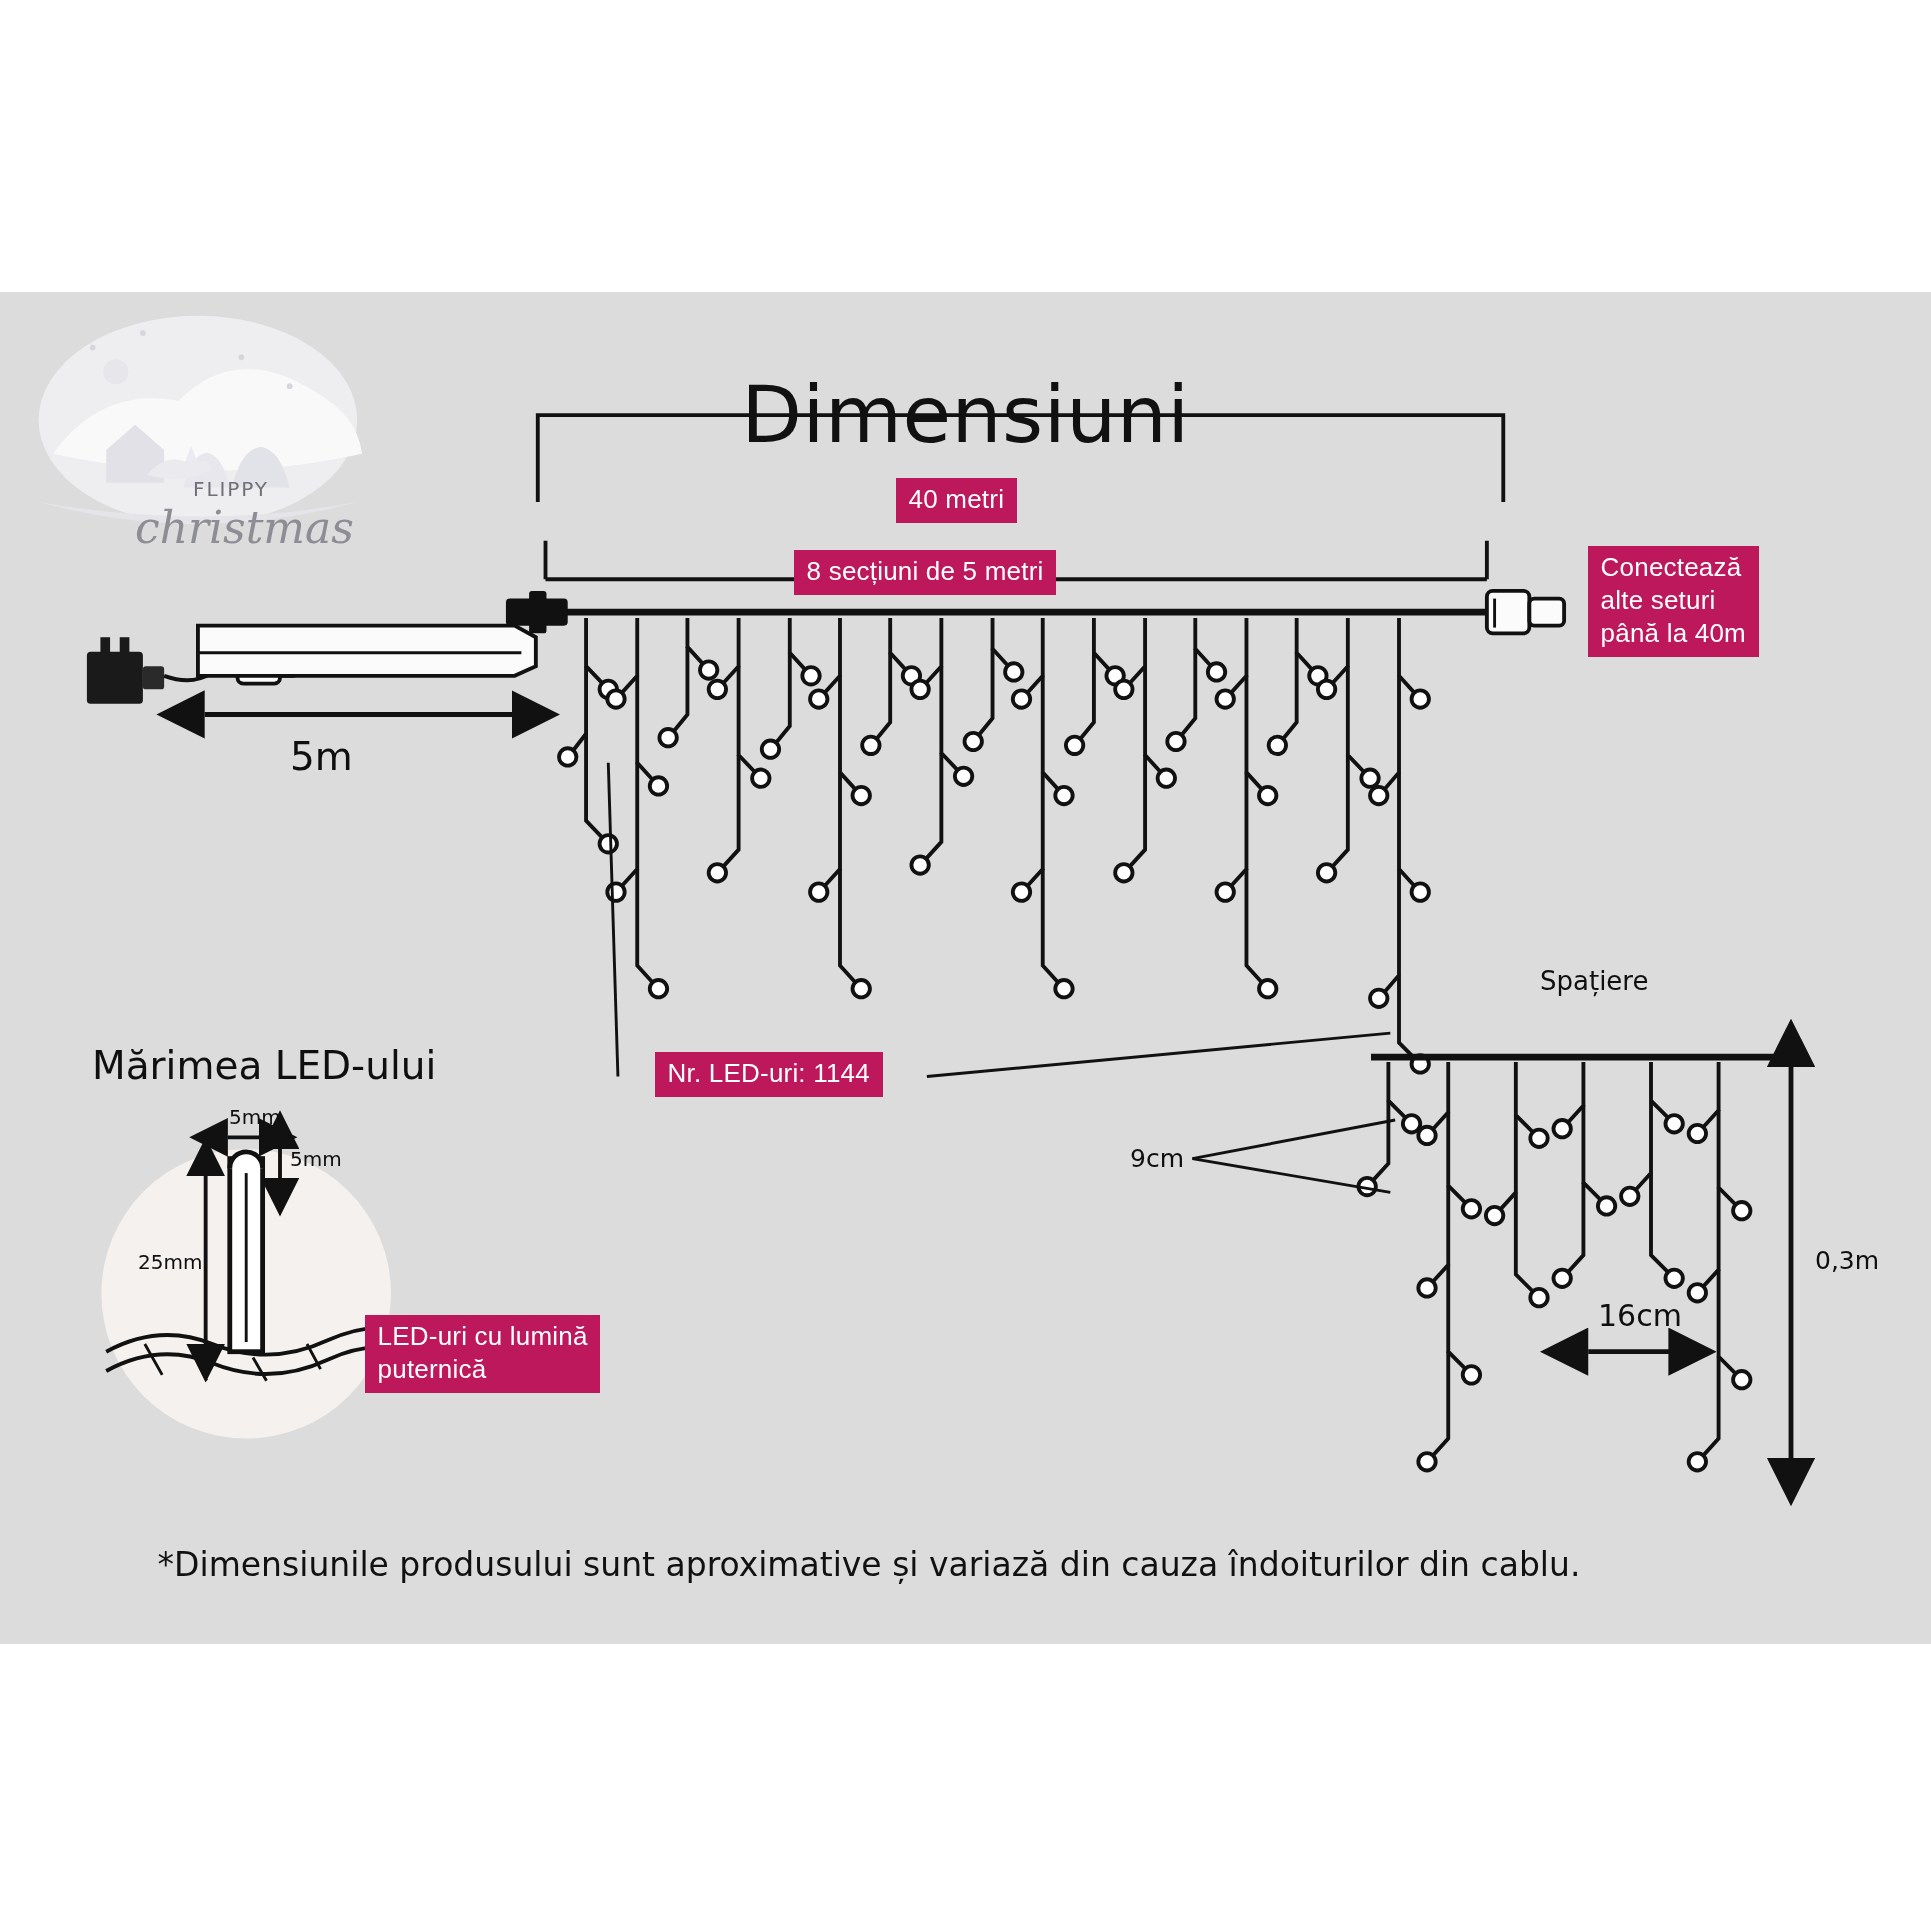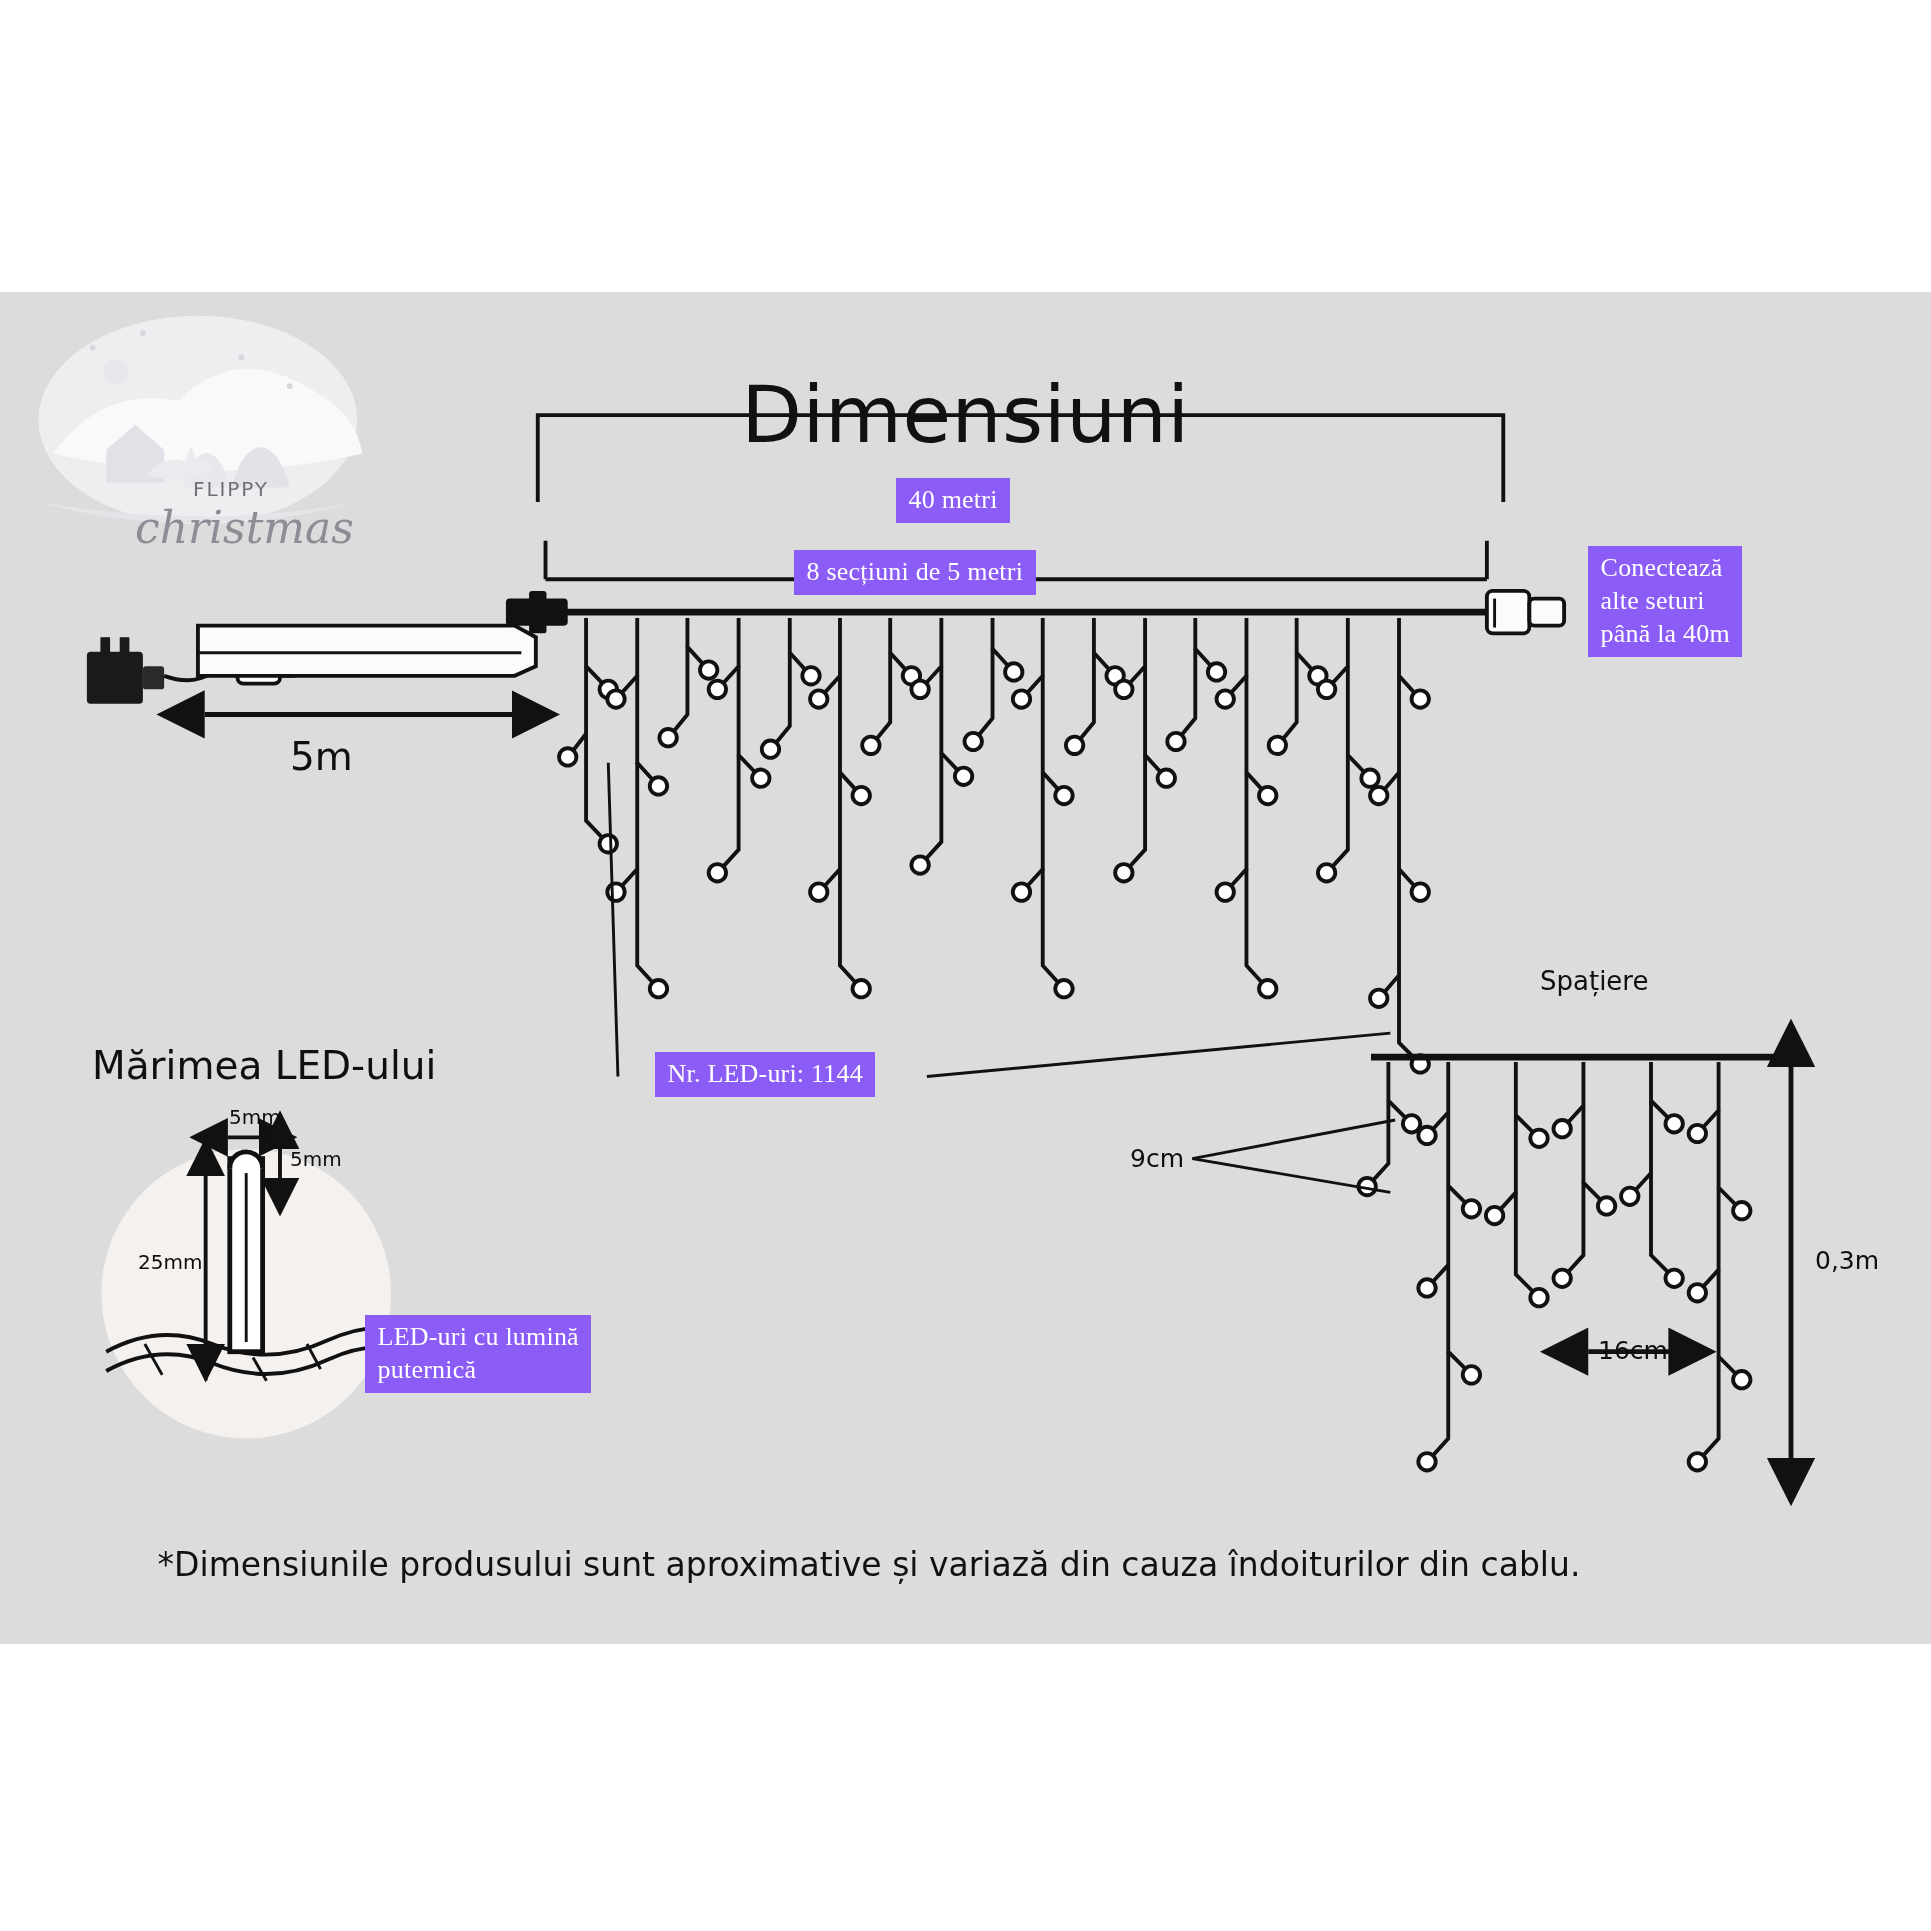--- a/index.html
+++ b/index.html
@@ -28,23 +28,23 @@
   .diagram-svg {
     position: absolute;
     left: 0;
     top: 0;
     width: 1931px;
     height: 1931px;
   }
   
   .chip {
     position: absolute;
-    background: #8b5cf6;
+    background: #be185d;
     color: #ffffff;
-    font-family: Liberation Serif, serif;
+    font-family: Liberation Sans, sans-serif;
     font-size: 26px;
     line-height: 1.28;
     padding: 4.8px 12.6px 6.8px 12.6px;
     white-space: pre;
     letter-spacing: 0.2px;
   }
   .plain {
     position: absolute;
     color: #0f0f0f;
     font-family: "DejaVu Sans", sans-serif;
@@ -87,22 +87,22 @@
     font-size: 26px;
     margin-left: 24px;
   }
   .lbl-07m {
     left: 1815px;
     top: 1246px;
     font-size: 25px;
   }
   .lbl-16cm {
     left: 1598px;
-    top: 1336px;
-    font-size: 25px;
+    top: 1298px;
+    font-size: 30px;
   }
   .lbl-9cm {
     left: 1130px;
     top: 1144px;
     font-size: 25px;
     text-align: right;
   }
   .lbl-5mm-top {
     left: 229px;
     top: 1105px;

